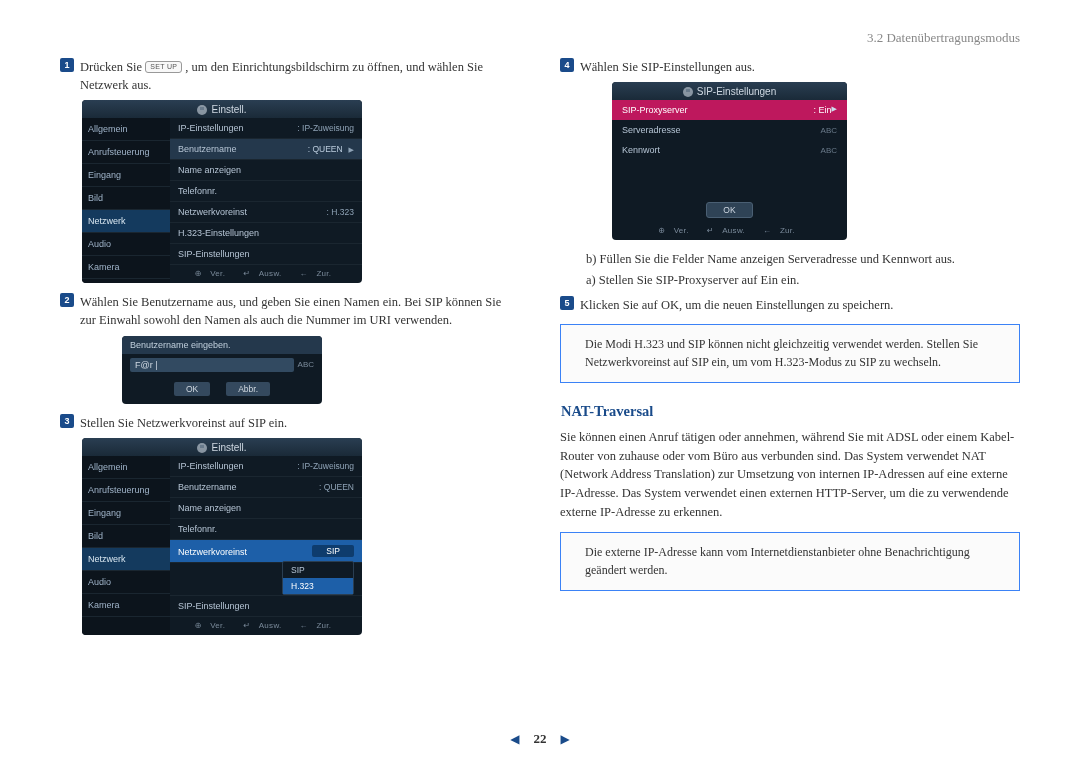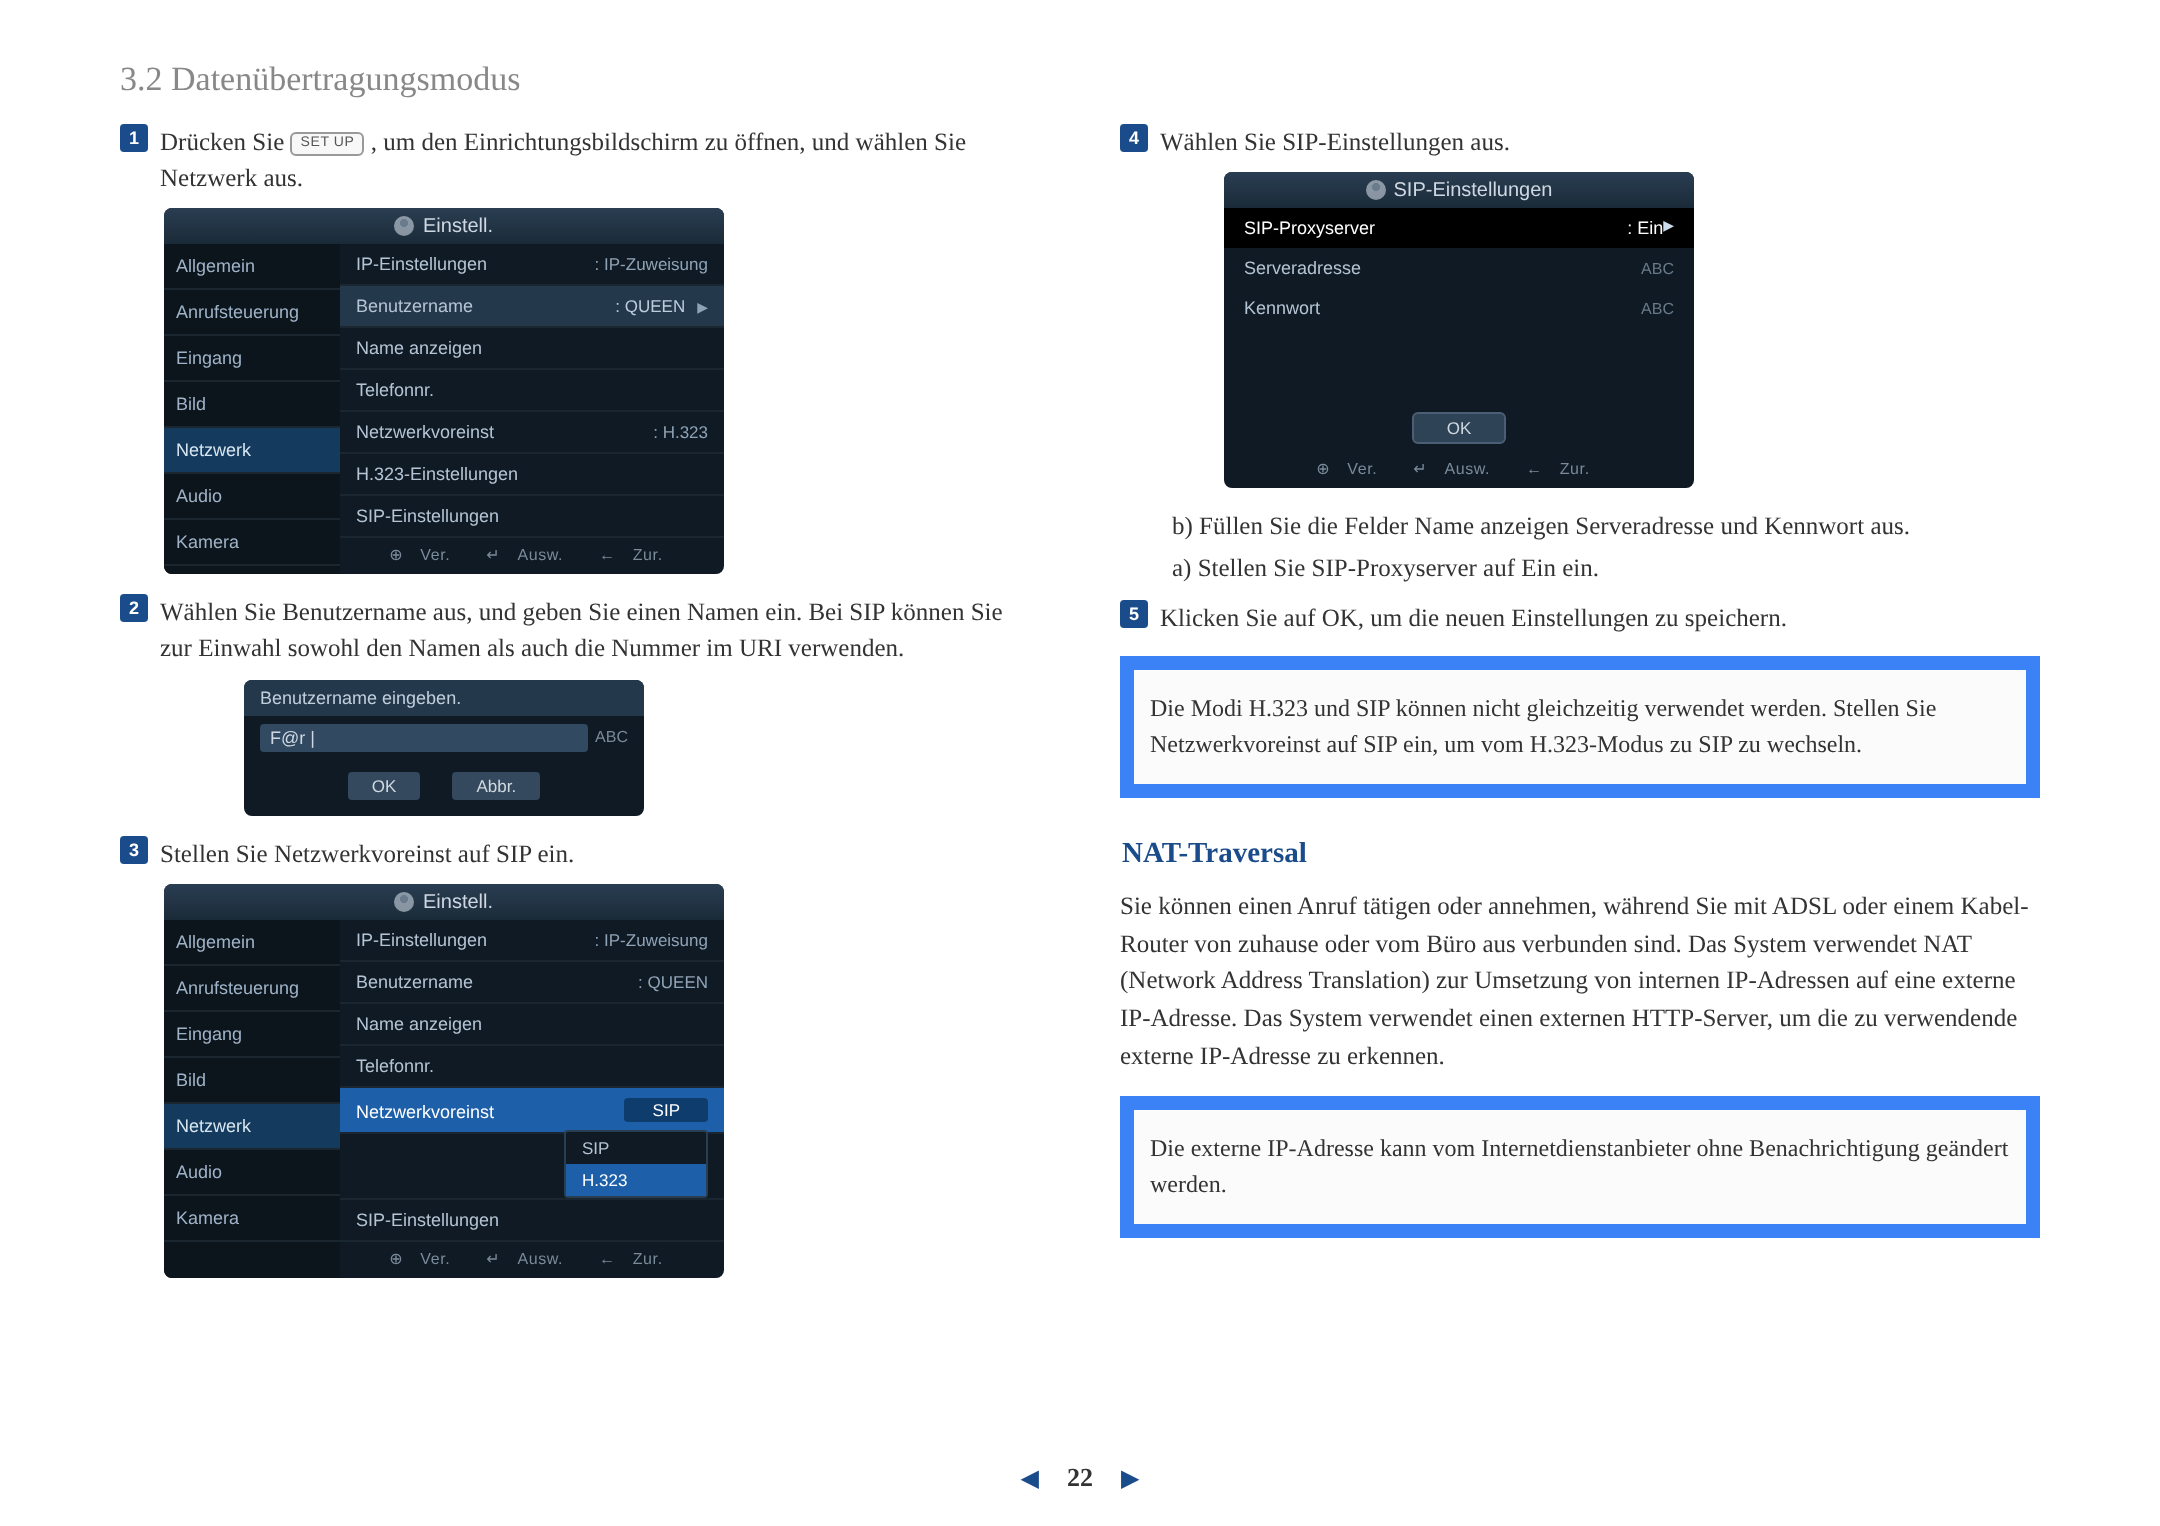--- a/index.html
+++ b/index.html
@@ -1,17 +1,17 @@
 <!DOCTYPE html>
 <html><head>
 <meta charset="utf-8">
 <style>
 body{margin:0;font-family:Georgia,"Times New Roman",serif;font-size:12.5px;color:#333;background:#fff;width:1080px;height:763px;position:relative;box-sizing:border-box}
 .page{padding:30px 60px 50px 60px}
-.header{text-align:left;font-size:17px;color:#888;margin-bottom:6px}
+.header{text-align:right;font-size:13px;color:#888;margin-bottom:6px}
 .cols{display:flex;gap:40px}
 .col{flex:1;min-width:0}
 .step-row{display:flex;align-items:flex-start;margin:6px 0 4px 0}
 .badge{display:inline-flex;align-items:center;justify-content:center;width:14px;height:14px;background:#1a4b8a;color:#fff;font-size:9px;font-weight:bold;border-radius:2px;margin-right:6px;flex-shrink:0;font-family:Arial,sans-serif}
 .step-text{flex:1;line-height:1.45}
 .inline-key{display:inline-block;border:1px solid #999;border-radius:3px;font-size:7px;padding:0 4px;vertical-align:2px;font-family:Arial,sans-serif;color:#555;background:#f8f8f8;letter-spacing:0.3px}
 .screenshot{margin:6px 0 10px 22px}
 .ui{background:#0f1a24;border-radius:4px;overflow:hidden;width:280px;font-family:Arial,sans-serif}
 .ui .title{background:linear-gradient(#2a3e52,#1a2a38);color:#cfd8e2;font-size:10px;padding:4px 0 3px 0;text-align:center;position:relative}
 .ui .title:before{content:"";display:inline-block;width:10px;height:10px;background:radial-gradient(circle at 50% 35%,#9ab 2px,transparent 2px),linear-gradient(#cfd8e2,#cfd8e2);mask:none;-webkit-mask:none;border-radius:50%;margin-right:4px;vertical-align:-2px;opacity:.6}
@@ -31,31 +31,31 @@
 .ui-foot{font-size:8px;color:#7a8a9a;padding:4px 0 5px 0;text-align:center;letter-spacing:0.3px}
 .ui-foot span{margin:0 6px}
 .ui2{width:200px;margin-left:40px}
 .ui2 .dlg-title{background:#24384c;color:#c0cfdc;font-size:9px;padding:4px 8px}
 .ui2 .input{display:flex;align-items:center;padding:4px 8px}
 .ui2 .input .field{flex:1;background:#324a61;height:14px;border-radius:2px;display:flex;align-items:center;padding:0 5px;color:#cfd8e2;font-size:9px}
 .ui2 .hint{color:#7a8a9a;font-size:8px;margin-left:4px}
 .ui2 .btns{display:flex;justify-content:center;gap:16px;padding:6px 0 8px 0}
 .ui2 .btn{background:#34495e;color:#d0d8e0;font-size:8.5px;padding:2px 12px;border-radius:2px}
 .ui4{width:235px;margin-left:30px}
-.ui4 .toprow{background:#000000;display:flex;align-items:flex-start;padding:5px 10px;font-size:9px;color:#fff}
+.ui4 .toprow{background:#be185d;display:flex;align-items:flex-start;padding:5px 10px;font-size:9px;color:#fff}
 .ui4 .toprow .lab{flex:1}
 .ui4 .toprow:after{content:"▶";font-size:7px;color:#cde}
 .ui4 .row4{padding:5px 10px;font-size:9px;color:#b5c4d4;display:flex;align-items:center}
 .ui4 .row4 .lab{flex:1}
 .ui4 .row4 .hint{font-size:8px;color:#6a7a8a}
 .ui4 .okwrap{padding:12px 0 4px 0;display:flex;justify-content:center}
 .ui4 .ok{background:#2f4356;border:1px solid #4a5f73;color:#cfd8e2;font-size:8.5px;padding:2px 16px;border-radius:3px}
 .sub-list{margin:6px 0 6px 26px;line-height:1.5}
 .sub-list div{margin-bottom:2px;text-indent:-14px;padding-left:14px}
-.note-box{background:#fbfbfb;border:7px solid #3b82f6;padding:10px 8px;margin:10px 0 20px 0;line-height:1.55;font-size:12px}
+.note-box{background:#fbfbfb;border:1px solid #3b82f6;padding:10px 24px;margin:10px 0 20px 0;line-height:1.55;font-size:12px}
 .h2{color:#1a4b8a;font-size:14.5px;font-weight:bold;margin:18px 0 8px 1px}
 .para{line-height:1.5;margin-bottom:8px}
 .pager{position:absolute;bottom:16px;left:0;right:0;display:flex;justify-content:center;align-items:center;gap:14px;font-size:13px}
 .pager .tri{color:#1a4b8a;font-size:12px;cursor:pointer}
 .pager .num{font-weight:bold;color:#333}
 .dropdown{background:#0f1a24;border:1px solid #2a3e52;border-radius:2px;margin:-2px 0 0 0;width:70px;position:relative;margin-left:auto}
 .dropdown div{font-size:8.5px;padding:3px 8px;color:#b5c4d4}
 .dropdown .dsel{background:#1d5fa8;color:#fff}
 </style>
 </head>

